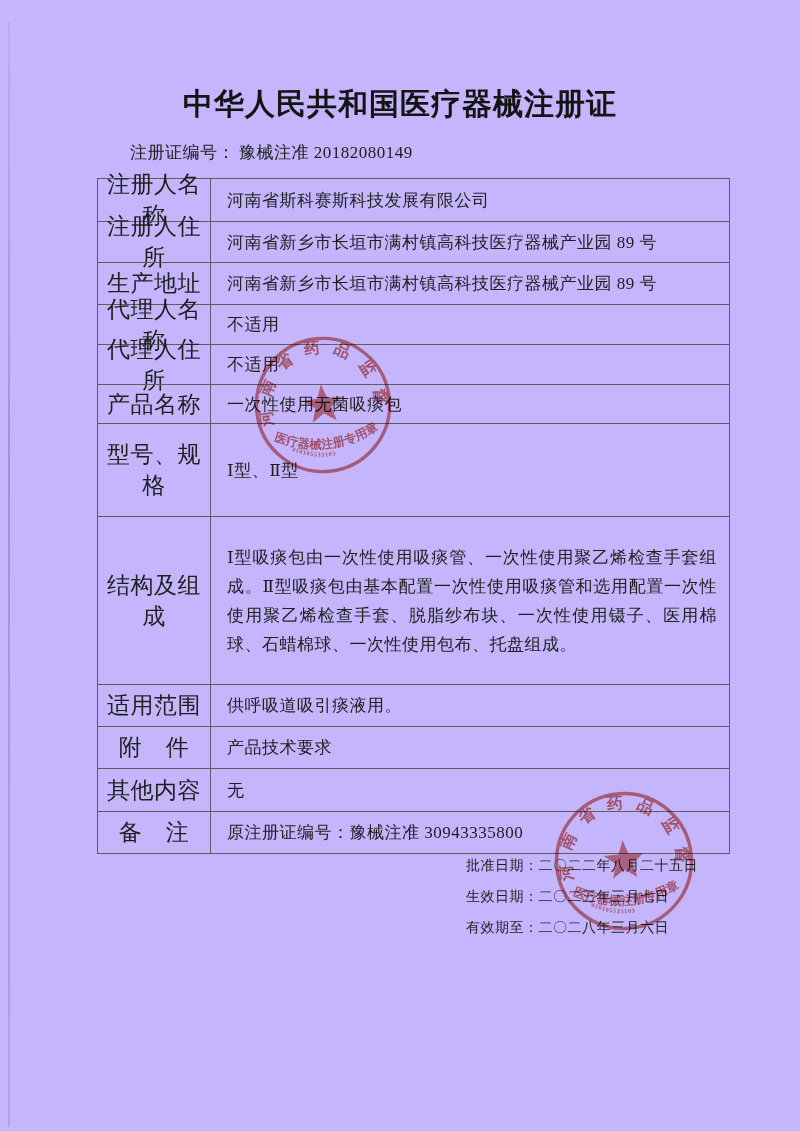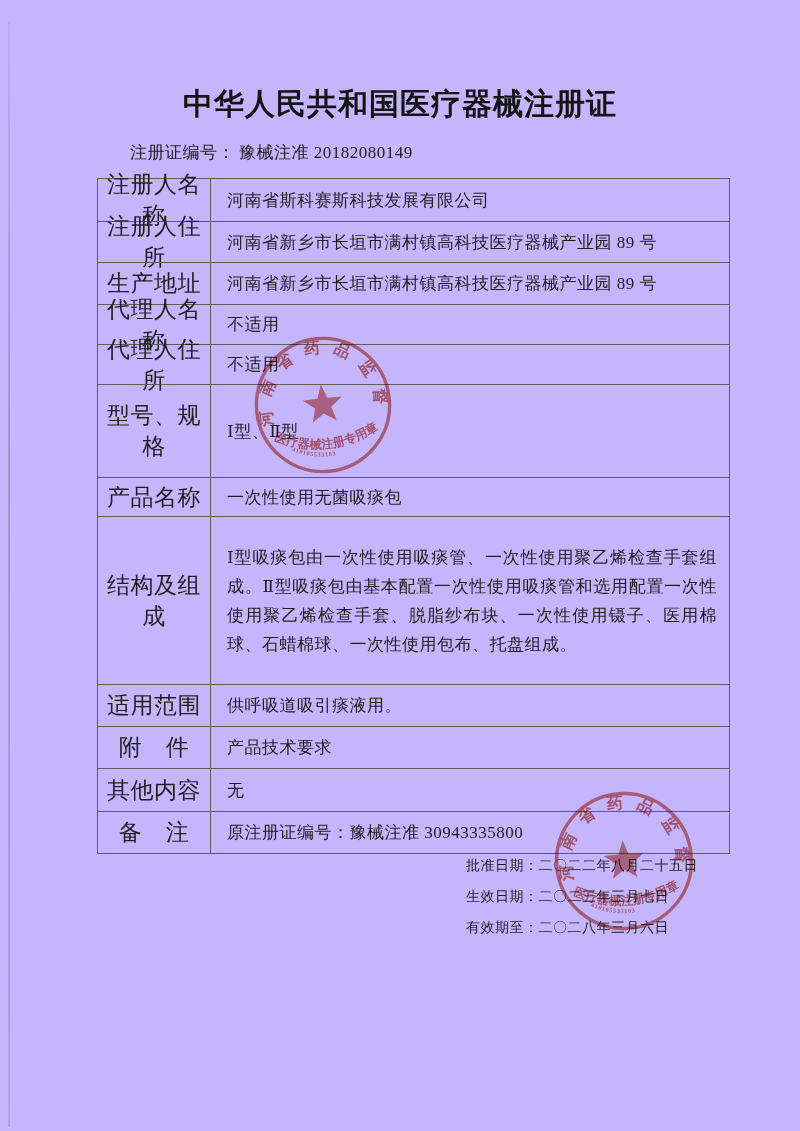--- a/index.html
+++ b/index.html
@@ -93,27 +93,27 @@
       <div class="td">河南省新乡市长垣市满村镇高科技医疗器械产业园 89 号</div>
     </div>
     <div class="tr rh3">
       <div class="th">代理人名称</div>
       <div class="td">不适用</div>
     </div>
     <div class="tr rh4">
       <div class="th">代理人住所</div>
       <div class="td">不适用</div>
     </div>
+    <div class="tr rh5">
+      <div class="th">产品名称</div>
+      <div class="td">一次性使用无菌吸痰包</div>
+    </div>
     <div class="tr rh6">
       <div class="th">型号、规格</div>
       <div class="td">Ⅰ型、Ⅱ型</div>
-    </div>
-    <div class="tr rh5">
-      <div class="th">产品名称</div>
-      <div class="td">一次性使用无菌吸痰包</div>
     </div>
     <div class="tr rh7">
       <div class="th">结构及组成</div>
       <div class="td paragraph">Ⅰ型吸痰包由一次性使用吸痰管、一次性使用聚乙烯检查手套组成。Ⅱ型吸痰包由基本配置一次性使用吸痰管和选用配置一次性使用聚乙烯检查手套、脱脂纱布块、一次性使用镊子、医用棉球、石蜡棉球、一次性使用包布、托盘组成。</div>
     </div>
     <div class="tr rh8">
       <div class="th">适用范围</div>
       <div class="td">供呼吸道吸引痰液用。</div>
     </div>
     <div class="tr rh9">

